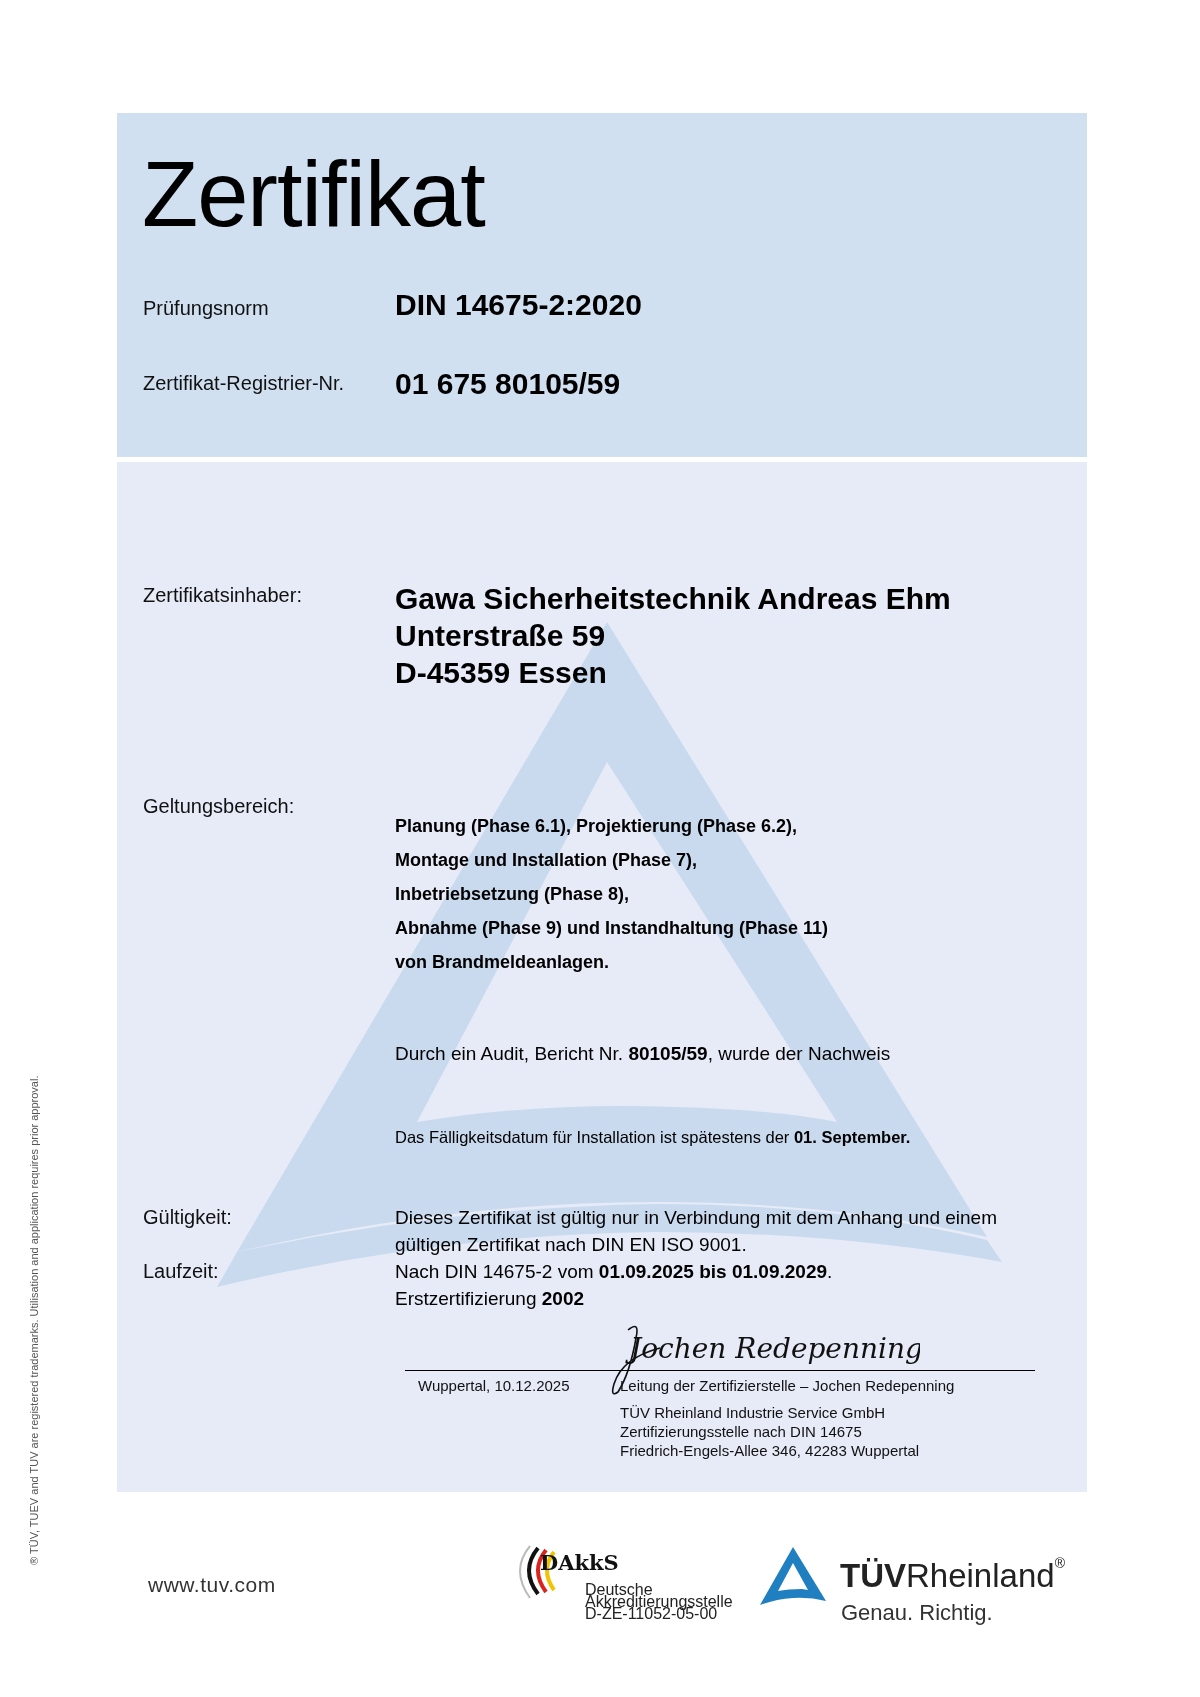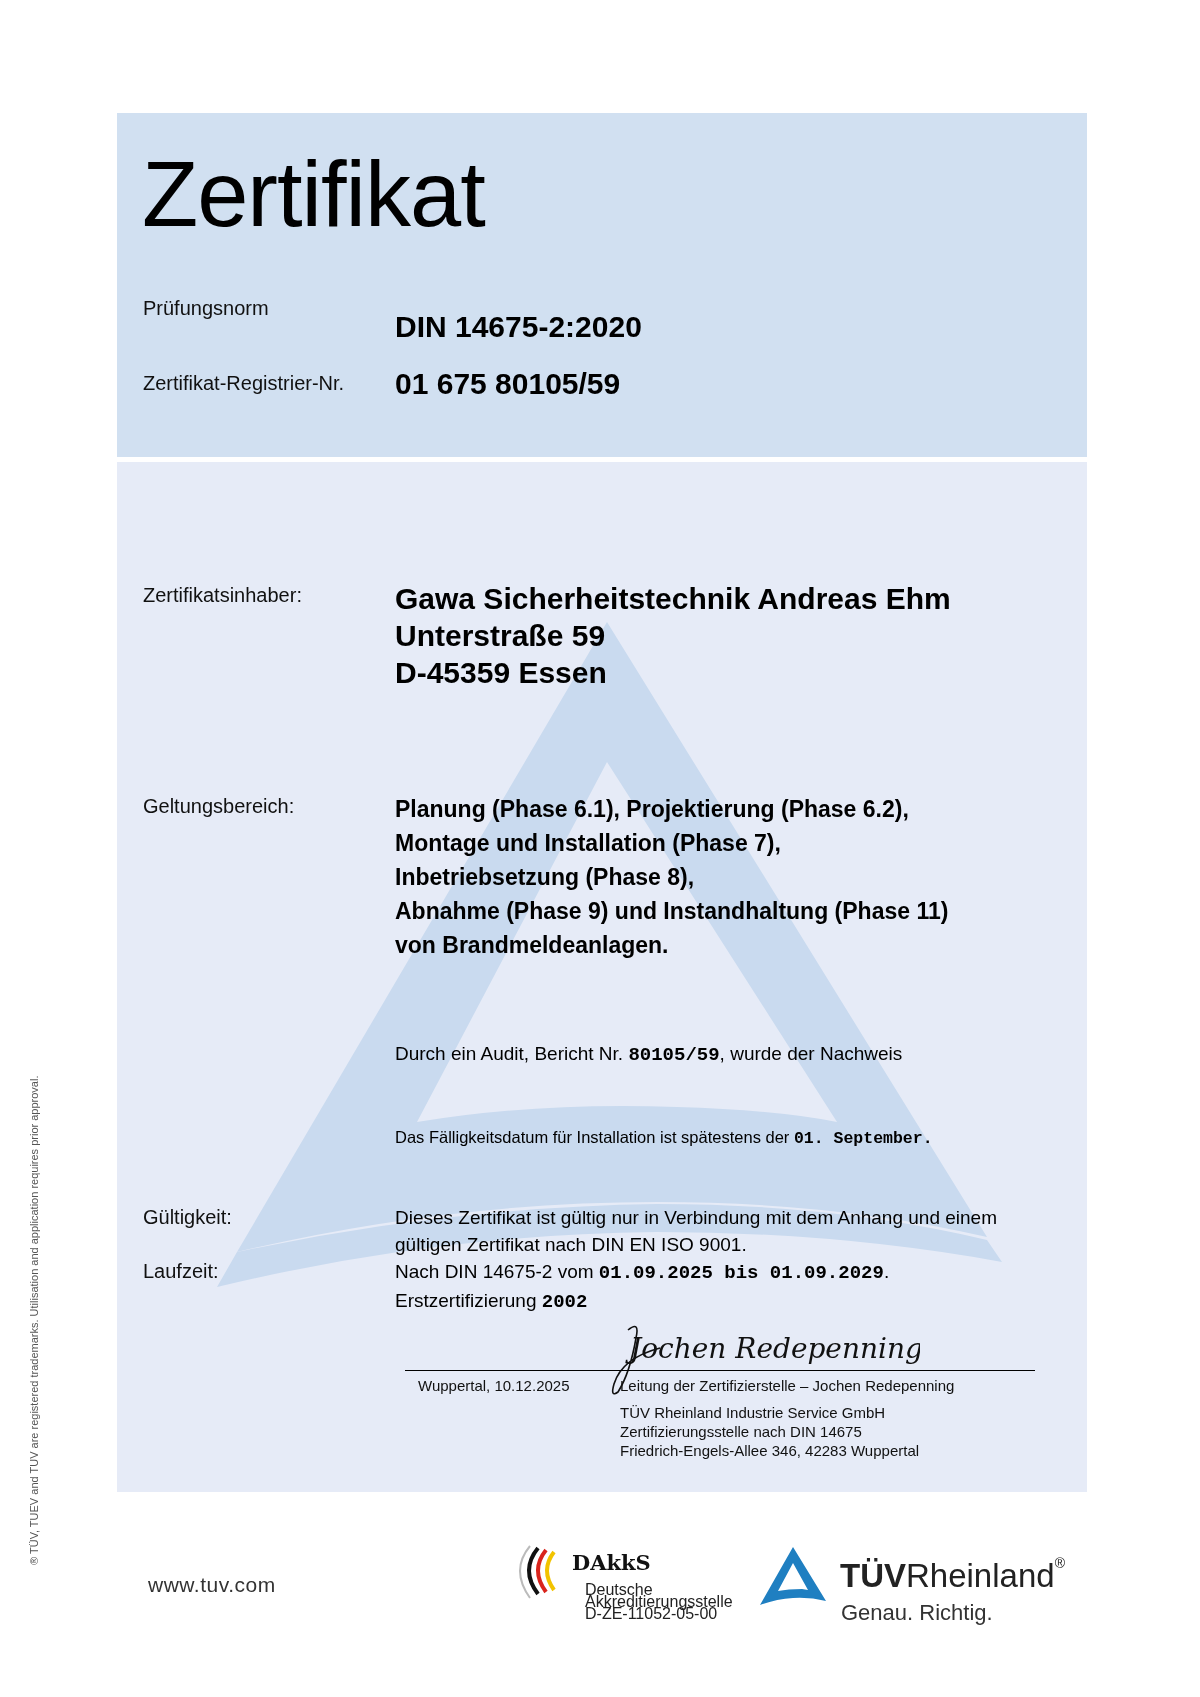--- a/index.html
+++ b/index.html
@@ -15,34 +15,34 @@
       position: absolute; left: 117px; top: 462px; width: 970px; height: 1030px;
       background: #e6ebf7; overflow: hidden;
     }
     .watermark { position: absolute; left: 0; top: 0; }
     .title {
       position: absolute; left: 142px; top: 148px; font-size: 92px; letter-spacing: -1px; line-height: 1;
     }
     .lbl { position: absolute; font-size: 20px; color: #111; }
     .val-lg { position: absolute; font-size: 30px; font-weight: bold; }
     .holder { position: absolute; left: 395px; top: 580px; font-size: 30px; font-weight: bold; line-height: 37px; }
-    .scope { position: absolute; left: 395px; top: 792px; font-size: 23px; font-weight: bold; line-height: 34px; }
+    .scope { position: absolute; left: 395px; top: 809px; font-size: 18px; font-weight: bold; line-height: 34px; }
     .para { position: absolute; left: 395px; font-size: 19px; line-height: 27px; }
-    .para b { font-weight: bold; font-family: Liberation Mono, monospace; }
+    .para b { font-weight: bold; }
     .small { font-size: 16.5px; }
     .sig-line { position: absolute; left: 405px; top: 1370px; width: 630px; height: 1px; background: #000; }
     .sig { position: absolute; left: 600px; top: 1318px; }
     .foot-small { position: absolute; font-size: 15px; line-height: 19px; color: #111; }
     .side-text {
       position: absolute; left: 28px; top: 1565px; transform: rotate(-90deg); transform-origin: left top;
       font-size: 11px; color: #555; white-space: nowrap;
     }
     .www { position: absolute; left: 148px; top: 1573px; font-size: 21px; color: #333; letter-spacing: 0.5px; }
     .dakks { position: absolute; left: 516px; top: 1542px; width: 172px; height: 92px; }
-    .dakks-text { position: absolute; left: 56px; top: 8px; font-family: "DejaVu Serif", serif; font-weight: bold; font-size: 21px; color: #111; }
+    .dakks-text { position: absolute; left: 24px; top: 8px; font-family: "DejaVu Serif", serif; font-weight: bold; font-size: 21px; color: #111; }
     .dakks-sub { position: absolute; left: 69px; top: 42px; font-size: 16px; line-height: 12px; color: #222; }
     .tuv-logo { position: absolute; left: 758px; top: 1545px; }
     .tuv-name { position: absolute; left: 840px; top: 1557px; font-size: 33px; color: #222; white-space: nowrap; }
     .tuv-name b { font-weight: bold; }
     .tuv-reg { font-size: 14px; vertical-align: top; position: relative; top: -2px; }
     .tuv-slogan { position: absolute; left: 841px; top: 1600px; font-size: 22px; color: #333; text-align: center; }
   </style>
 </head>
 <body>
 
@@ -50,21 +50,21 @@
 <div class="panel-main">
   <svg class="watermark" width="970" height="1030" viewBox="0 0 970 1030">
     <path d="M490 160 L870 775 Q720 740 540 740 Q330 740 120 790 Z M490 300 L300 660 Q420 640 560 645 Q660 648 720 660 Z" fill="#c9daef" fill-rule="evenodd"></path>
     <path d="M120 790 Q330 745 540 742 Q720 742 870 778 L885 800 Q720 770 540 770 Q320 772 100 825 Z" fill="#c9daef"></path>
   </svg>
 </div>
 
 <div class="title">Zertifikat</div>
 
 <div class="lbl" style="left:143px;top:297px;">Prüfungsnorm</div>
-<div class="val-lg" style="left:395px;top:310px;">DIN 14675-2:2020</div>
+<div class="val-lg" style="left:395px;top:288px;">DIN 14675-2:2020</div>
 
 <div class="lbl" style="left:143px;top:372px;">Zertifikat-Registrier-Nr.</div>
 <div class="val-lg" style="left:395px;top:367px;">01 675 80105/59</div>
 
 <div class="lbl" style="left:143px;top:584px;">Zertifikatsinhaber:</div>
 <div class="holder">
   <div>Gawa Sicherheitstechnik Andreas Ehm</div>
   <div>Unterstraße 59</div>
   <div>D-45359 Essen</div>
 </div>

